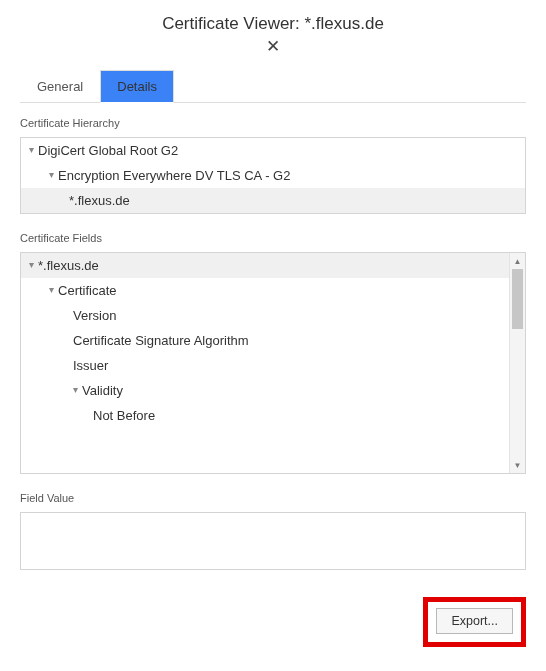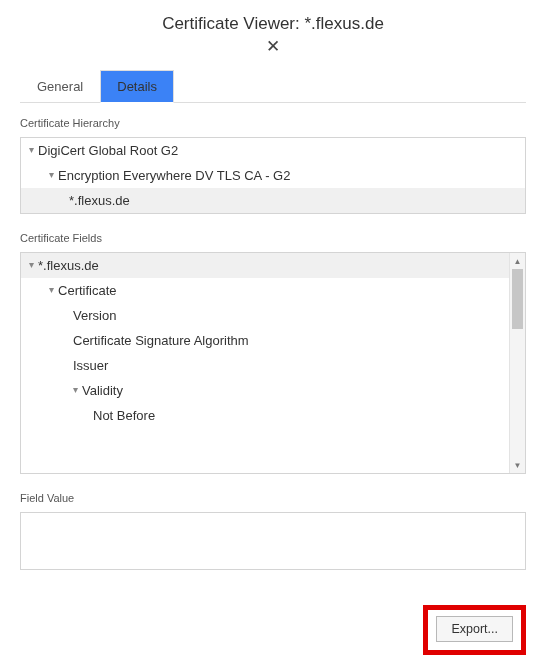--- a/index.html
+++ b/index.html
@@ -137,21 +137,21 @@
     background: #c6c6c6;
     border-radius: 0;
   }
   .field-value-box {
     border: 1px solid #d4d4d4;
     height: 58px;
     margin-bottom: 14px;
   }
   .footer {
     position: absolute;
-    bottom: 16px;
+    bottom: 24px;
     right: 20px;
   }
   .export-highlight {
     border: 5px solid #e00000;
     padding: 6px 8px 8px 8px;
     display: inline-block;
   }
   .export-btn {
     border: 1px solid #b8b8b8;
     background: #f6f6f6;

